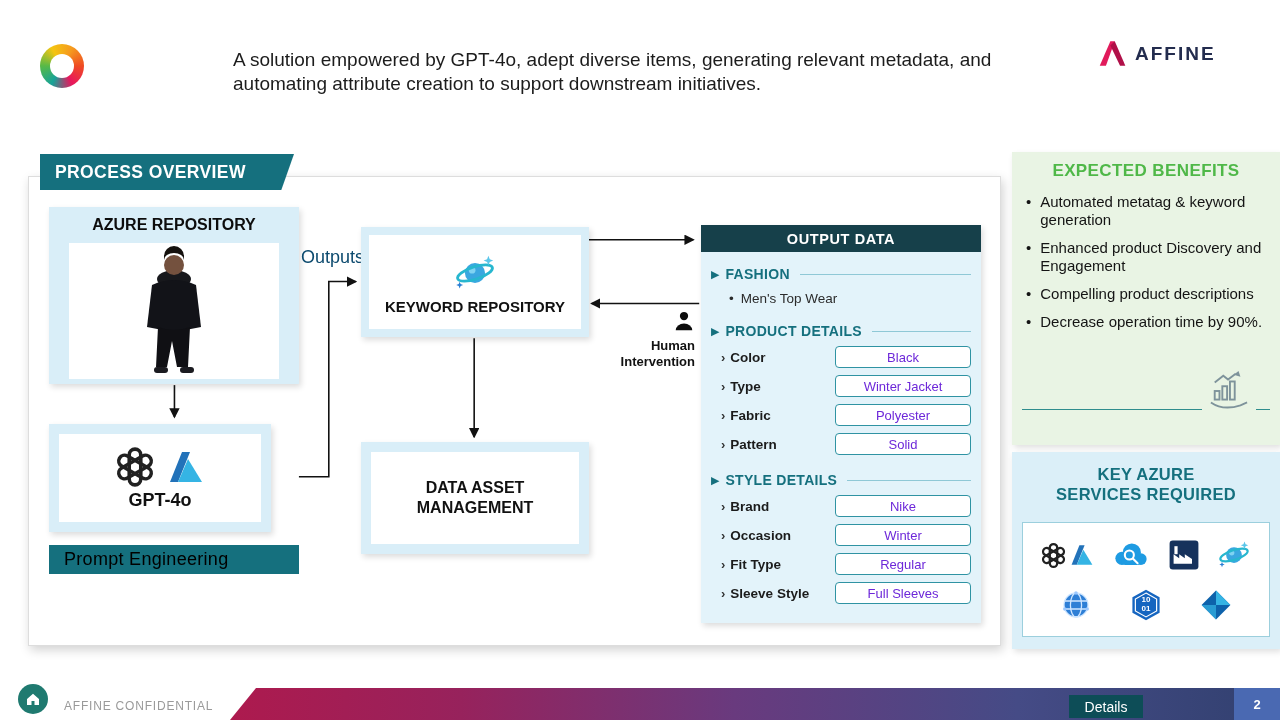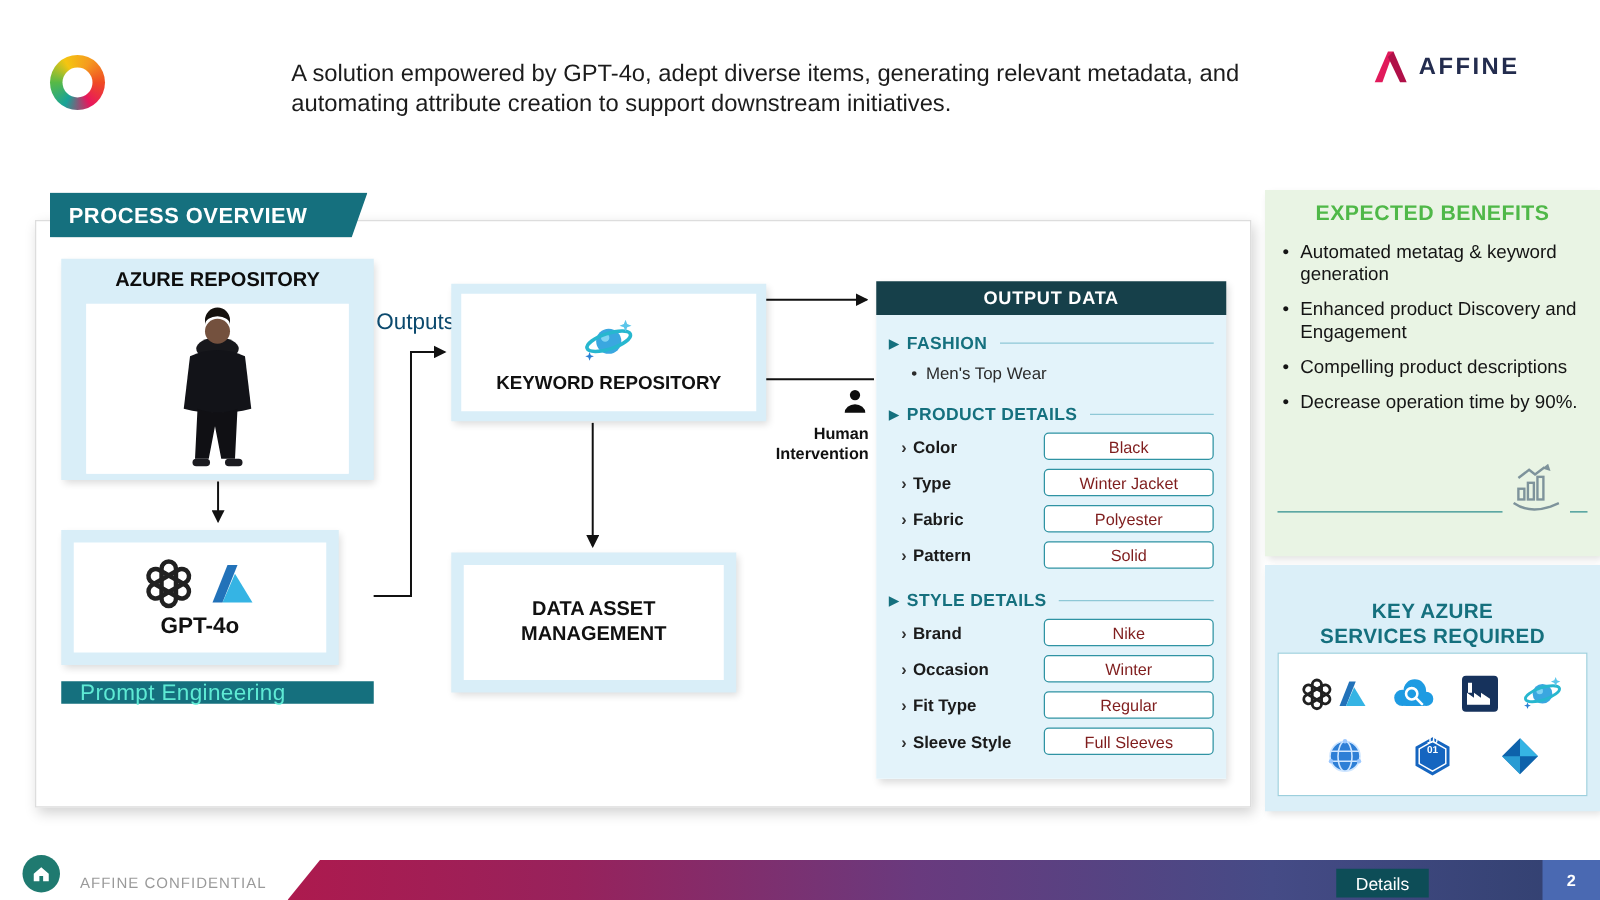--- a/index.html
+++ b/index.html
@@ -26,24 +26,24 @@
   .box-title{font-weight:700;font-size:16px;text-align:center;color:#0d0d0d}
 
   .img-repo{left:20px;top:30px;width:250px;height:177px;padding-top:9px}
   .img-repo .box-title{margin-bottom:9px}
   .photo{margin:0 auto;width:210px;height:136px;background:#fff}
 
   .gpt{left:20px;top:247px;width:222px;height:108px;padding:10px}
   .gpt-inner{width:100%;height:100%;background:#fff;display:flex;flex-direction:column;align-items:center;justify-content:center;gap:2px}
   .gpt-logos{display:flex;align-items:center;gap:10px}
   .gpt-label{font-weight:800;font-size:18px}
-  .prompt{position:absolute;left:20px;top:368px;width:250px;height:18px;background:#15707e;color:#5eead4;
+  .prompt{position:absolute;left:20px;top:368px;width:250px;height:29px;background:#15707e;color:#000000;
     display:flex;align-items:center;padding-left:15px;font-size:18px;letter-spacing:.3px}
 
-  .kw{left:332px;top:50px;width:252px;height:110px;padding:8px}
+  .kw{left:332px;top:50px;width:228px;height:110px;padding:8px}
   .kw-inner{width:100%;height:100%;background:#fff;display:flex;flex-direction:column;align-items:center;justify-content:center}
   .kw-label{font-weight:800;font-size:15px;margin-top:2px}
 
   .da{left:332px;top:265px;width:228px;height:112px;padding:10px}
   .da-inner{width:100%;height:100%;background:#fff;display:flex;align-items:center;justify-content:center;
     text-align:center;font-weight:800;font-size:16px;line-height:1.25;padding:4px 30px}
 
   .outputs-label{position:absolute;left:272px;top:70px;font-size:18px;color:#0c4a6e}
   .human{position:absolute;left:566px;top:134px;width:100px;text-align:right}
   .hi-label{font-weight:700;font-size:13px;line-height:1.25;margin-top:1px}
@@ -57,38 +57,38 @@
   .sec{display:flex;align-items:center;gap:6px;margin-top:6px}
   .sec.mt{margin-top:17px}
   .sec-mark{color:#15707e;font-size:11px}
   .sec-title{color:#15707e;font-weight:800;font-size:14px;letter-spacing:.3px}
   .sec-line{flex:1;height:0;border-top:1px solid #8fc8d6;margin-left:4px}
   .fashion-item{margin:9px 0 0 18px;font-size:13.5px;color:#2b2b2b;display:flex;gap:7px}
   .frow{display:flex;align-items:center;margin:7px 0 0 10px;height:22px}
   .chev{color:#333;font-weight:700;margin-right:5px;font-size:13px}
   .flabel{font-weight:700;font-size:13.5px;color:#1b1b1b}
   .fvalue{margin-left:auto;width:136px;background:#fff;border:1px solid #2f93a3;border-radius:4px;
-    text-align:center;font-size:13px;padding:2.5px 0;color:#7f1d1d}
+    text-align:center;font-size:13px;padding:2.5px 0;color:#6d28d9}
 
   
   .benefits{position:absolute;left:1012px;top:152px;width:268px;height:293px;background:#e9f4e4;box-shadow:2px 3px 6px rgba(0,0,0,.12)}
   .benefits-title{margin-top:9px;text-align:center;color:#4fb848;font-size:17px;font-weight:800;letter-spacing:.4px}
   .blist{margin:12px 10px 0 14px;list-style:none}
   .bitem{display:flex;gap:9px;font-size:15px;line-height:1.2;margin-bottom:10px;color:#141414}
   .bline{position:absolute;left:10px;right:10px;top:257px;border-top:1.5px solid #2f8d8d}
   .growth{position:absolute;right:24px;top:219px;background:#e9f4e4;padding:0 5px}
 
   .azure{position:absolute;left:1012px;top:452px;width:268px;height:197px;background:#dbeff8;box-shadow:2px 3px 6px rgba(0,0,0,.12)}
-  .azure-title{margin-top:28px;text-align:center;color:#15707e;font-size:16.5px;font-weight:800;line-height:1.2;letter-spacing:.3px}
+  .azure-title{margin-top:13px;text-align:center;color:#15707e;font-size:16.5px;font-weight:800;line-height:1.2;letter-spacing:.3px}
   .az-box{position:absolute;left:10px;right:10px;top:70px;bottom:12px;background:#fff;border:1px solid #9ccfdd;
     display:flex;flex-direction:column;justify-content:space-evenly}
   .az-row{display:flex;justify-content:space-evenly;align-items:center}
   .az-pair{display:flex;align-items:center;gap:2px}
   .hexwrap{position:relative;width:34px;height:34px}
-  .hexwrap .hextxt{position:absolute;inset:0;display:flex;flex-direction:column;align-items:center;justify-content:flex-start;
+  .hexwrap .hextxt{position:absolute;inset:0;display:flex;flex-direction:column;align-items:center;justify-content:center;
     color:#fff;font-size:8px;font-weight:700;line-height:1.1}
 
   
   .home{position:absolute;left:18px;top:684px;width:30px;height:30px;border-radius:50%;background:#1f7a70;
     display:flex;align-items:center;justify-content:center;cursor:pointer}
   .confid{position:absolute;left:64px;top:699px;font-size:12px;letter-spacing:.8px;color:#9a9a9a}
   .fbar{position:absolute;left:230px;right:0;bottom:0;height:32px;
     background:linear-gradient(90deg,#ad1a4e 0%,#97225c 22%,#693a7e 48%,#454b86 75%,#31406f 100%);
     clip-path:polygon(26px 0,100% 0,100% 100%,0 100%)}
   .details{position:absolute;left:1069px;top:695px;width:74px;height:23px;background:#0d4d57;color:#fff;

